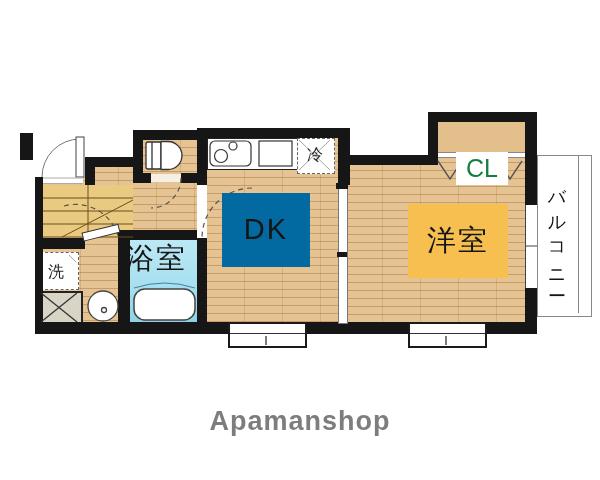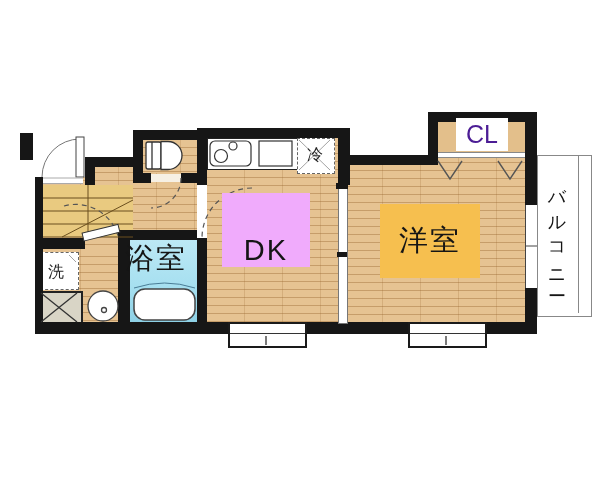--- a/index.html
+++ b/index.html
@@ -11,25 +11,25 @@
     background-image:
       repeating-linear-gradient(180deg, rgba(150,100,45,0) 0px, rgba(150,100,45,0) 7px, rgba(150,100,45,.40) 7px, rgba(150,100,45,.40) 8px),
       repeating-linear-gradient(90deg, rgba(150,100,45,0) 0px, rgba(150,100,45,0) 37px, rgba(150,100,45,.22) 37px, rgba(150,100,45,.22) 38px);}
   .plain-tan{background:#E3BF8B;}
   .bath-floor{background:linear-gradient(180deg,#BCE8F5 0%,#A7E0F0 55%,#8ED1E6 100%);}
   .white{background:#fff;}
   .rm-label{display:flex;flex-direction:column;align-items:center;justify-content:center;
             color:#151515;line-height:1.15;text-align:center;}
   .l1{font-size:29px;letter-spacing:2px;}
   .l2{font-size:26px;letter-spacing:0px;}
-  .dk-label{background:#f0abfc;justify-content:flex-end;}
+  .dk-label{background:#0369a1;}
   .yo-label{background:#F6BF4F;}
   .bath-label{font-size:29px;color:#151515;letter-spacing:2px;display:flex;align-items:center;justify-content:center;}
   .cl-label{background:#fff;display:flex;align-items:center;justify-content:center;
-            font-size:25px;color:#4c1d95;}
+            font-size:25px;color:#15803d;margin-top:34px;}
   .small-kanji{font-size:16px;color:#222;display:flex;align-items:center;justify-content:center;}
   .balcony{background:#fff;border:1.5px solid #888;}
   .balcony-text{writing-mode:vertical-rl;text-orientation:mixed;font-size:18px;letter-spacing:7px;
                 color:#151515;display:flex;align-items:center;justify-content:center;}
   .bay{background:#fff;border:2px solid #1a1a1a;
        background-image:linear-gradient(180deg,transparent 0 9px,#333 9px 10.5px,transparent 10.5px);}
   .win-v{background:#fff;border-left:1.5px solid #444;border-right:1.5px solid #444;}
   .cl-open{background:#fff;border-top:1px solid #888;border-bottom:1px solid #888;}
   .dashed-box{background:#fff;border:1.5px dashed #666;}
   .xbox{background:#D9D5C6;border:2px solid #222;}
@@ -169,22 +169,23 @@
       <line x1="446" y1="336" x2="446" y2="345"></line>
       <line x1="525" y1="246" x2="537" y2="246" stroke="#444" stroke-width="1"></line>
     </g>
 
     <line x1="69" y1="255" x2="76" y2="262" stroke="#999" stroke-width="0.9"></line>
   </svg>
 
   <div class="a rm-label dk-label" style="left:222px;top:193px;width:88px;height:74px">
     <span class="l1">DK</span>
   </div>
-  <div class="a rm-label yo-label" style="left:380px;top:204px;width:100px;height:74px">
+  <div class="a rm-label yo-label" style="left:408px;top:204px;width:100px;height:74px">
     <span class="l1">洋室</span>
   </div>
   <div class="a bath-label" style="left:120px;top:242px;width:72px;height:34px">浴室</div>
   <div class="a cl-label" style="left:456px;top:118px;width:52px;height:33px">CL</div>
   <div class="a small-kanji" style="left:302px;top:143px;width:26px;height:24px">冷</div>
   <div class="a small-kanji" style="left:44px;top:260px;width:24px;height:24px">洗</div>
 
+  <div class="a brand" style="left:150px;top:405px;width:300px;height:32px">Apamanshop</div>
 
 </div>
 
 </body></html>

